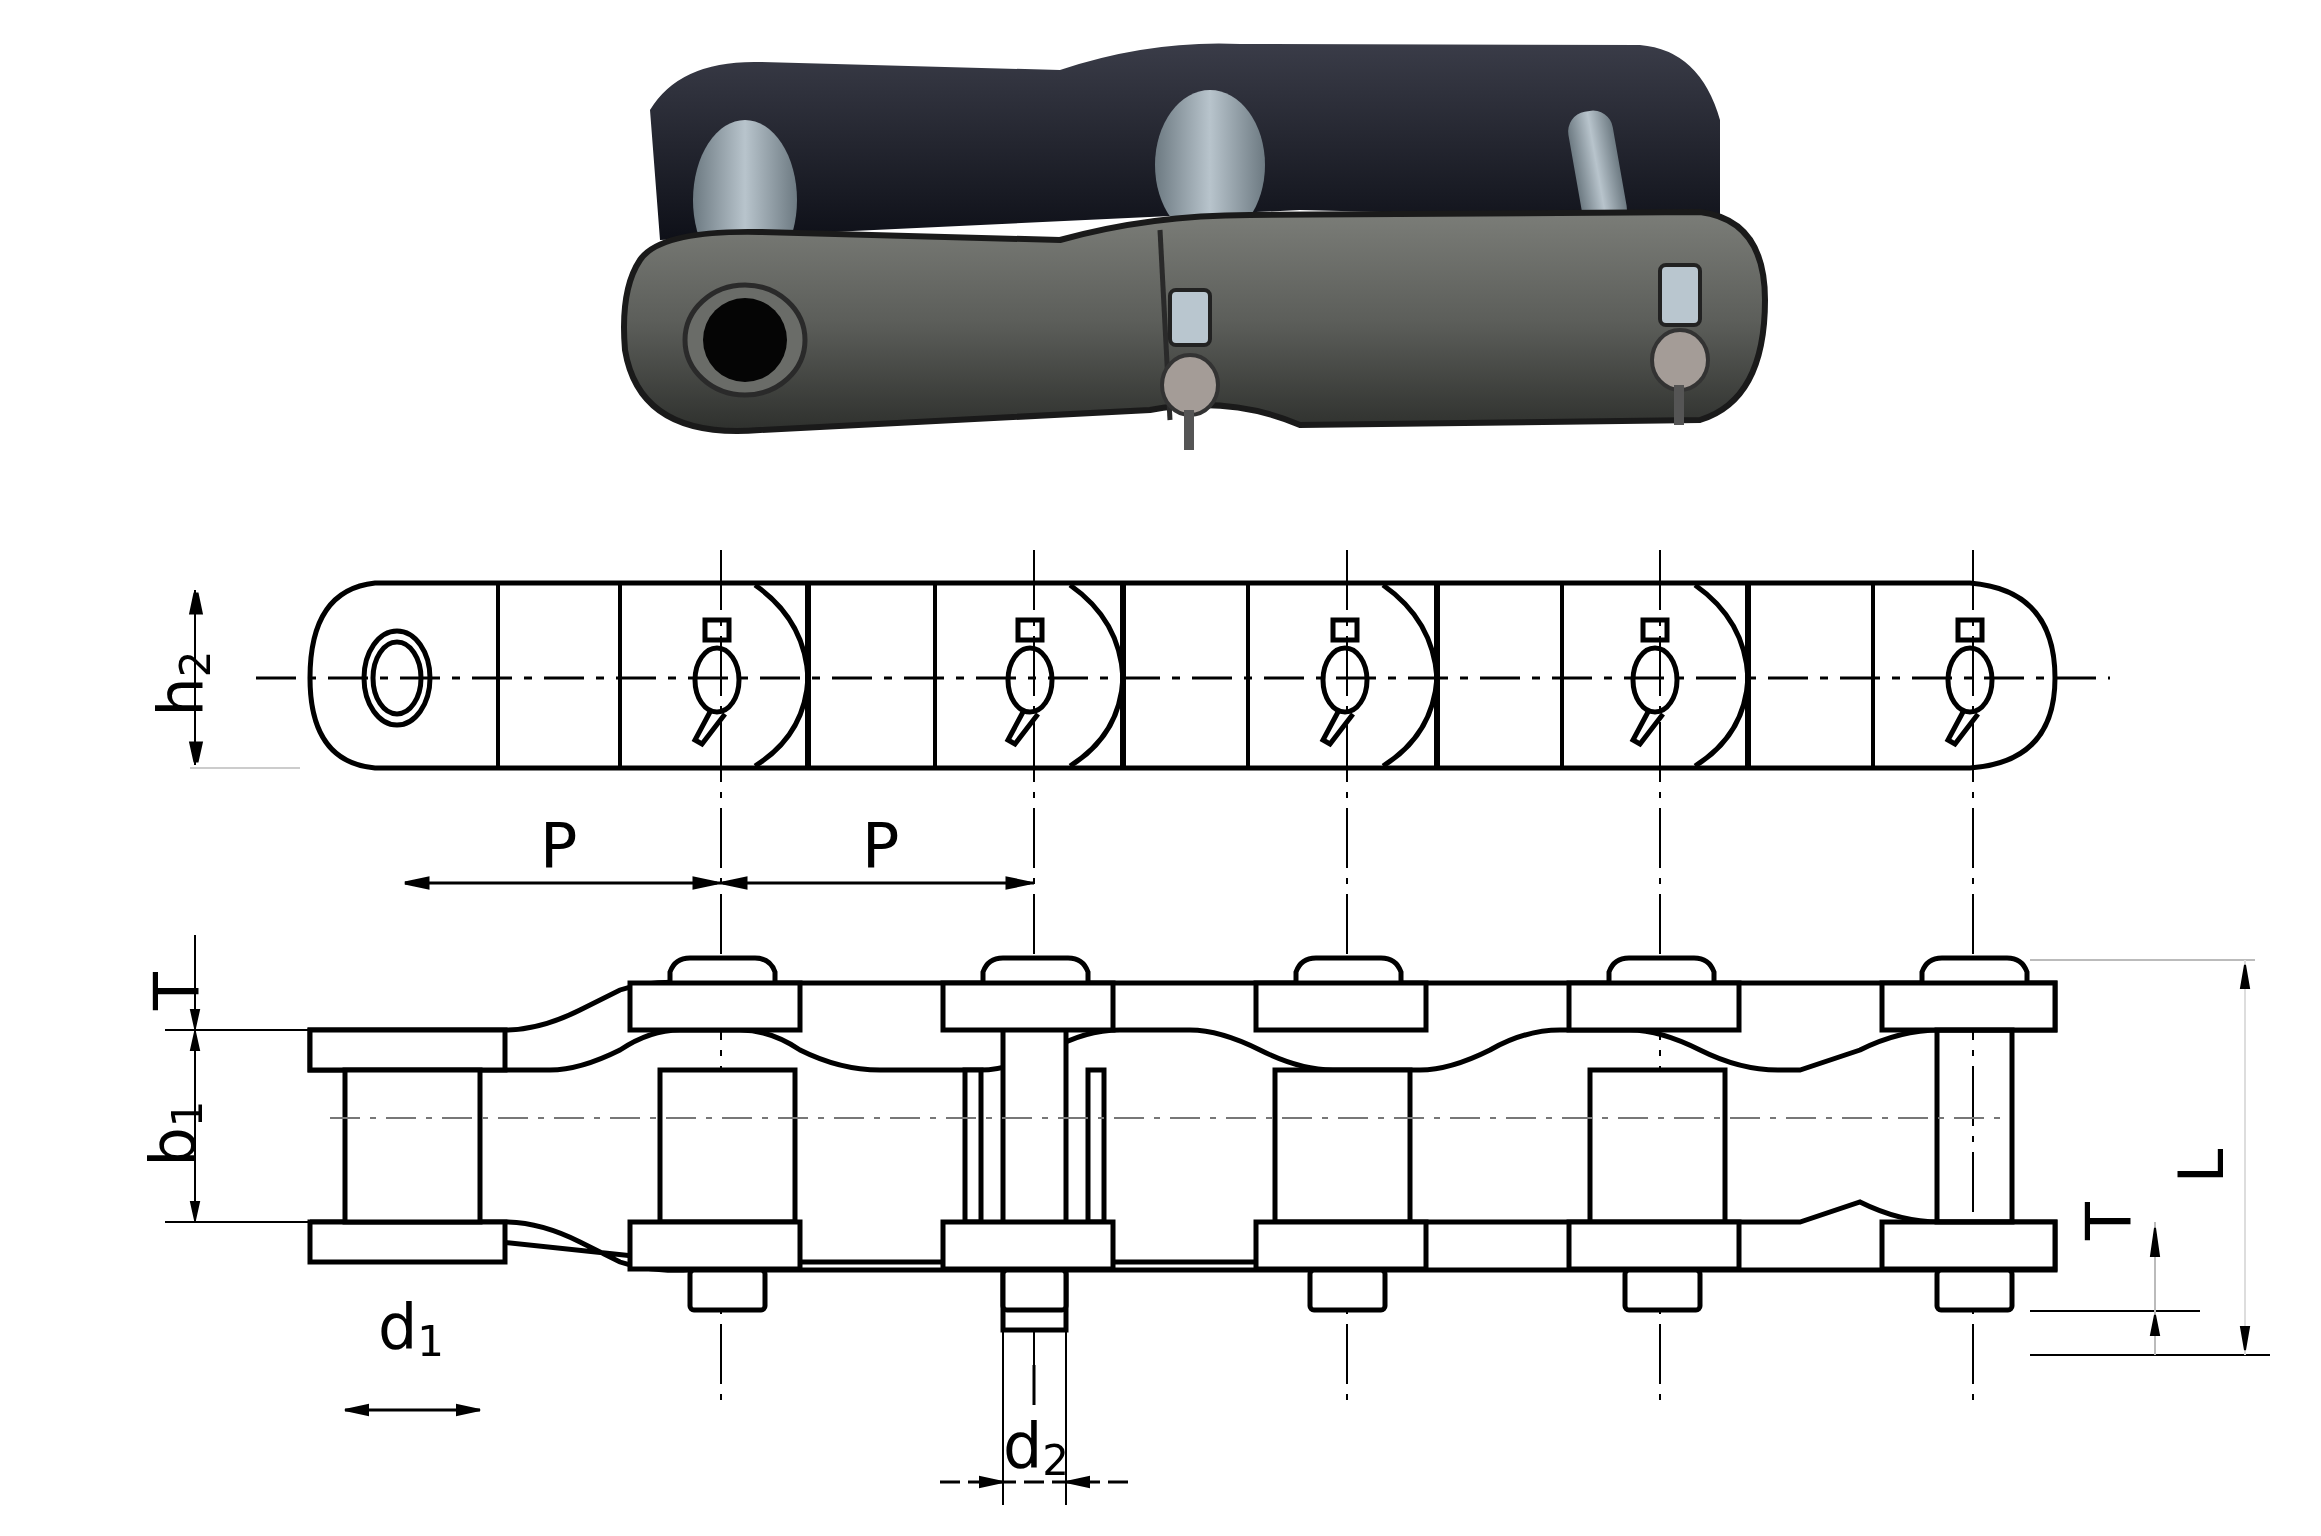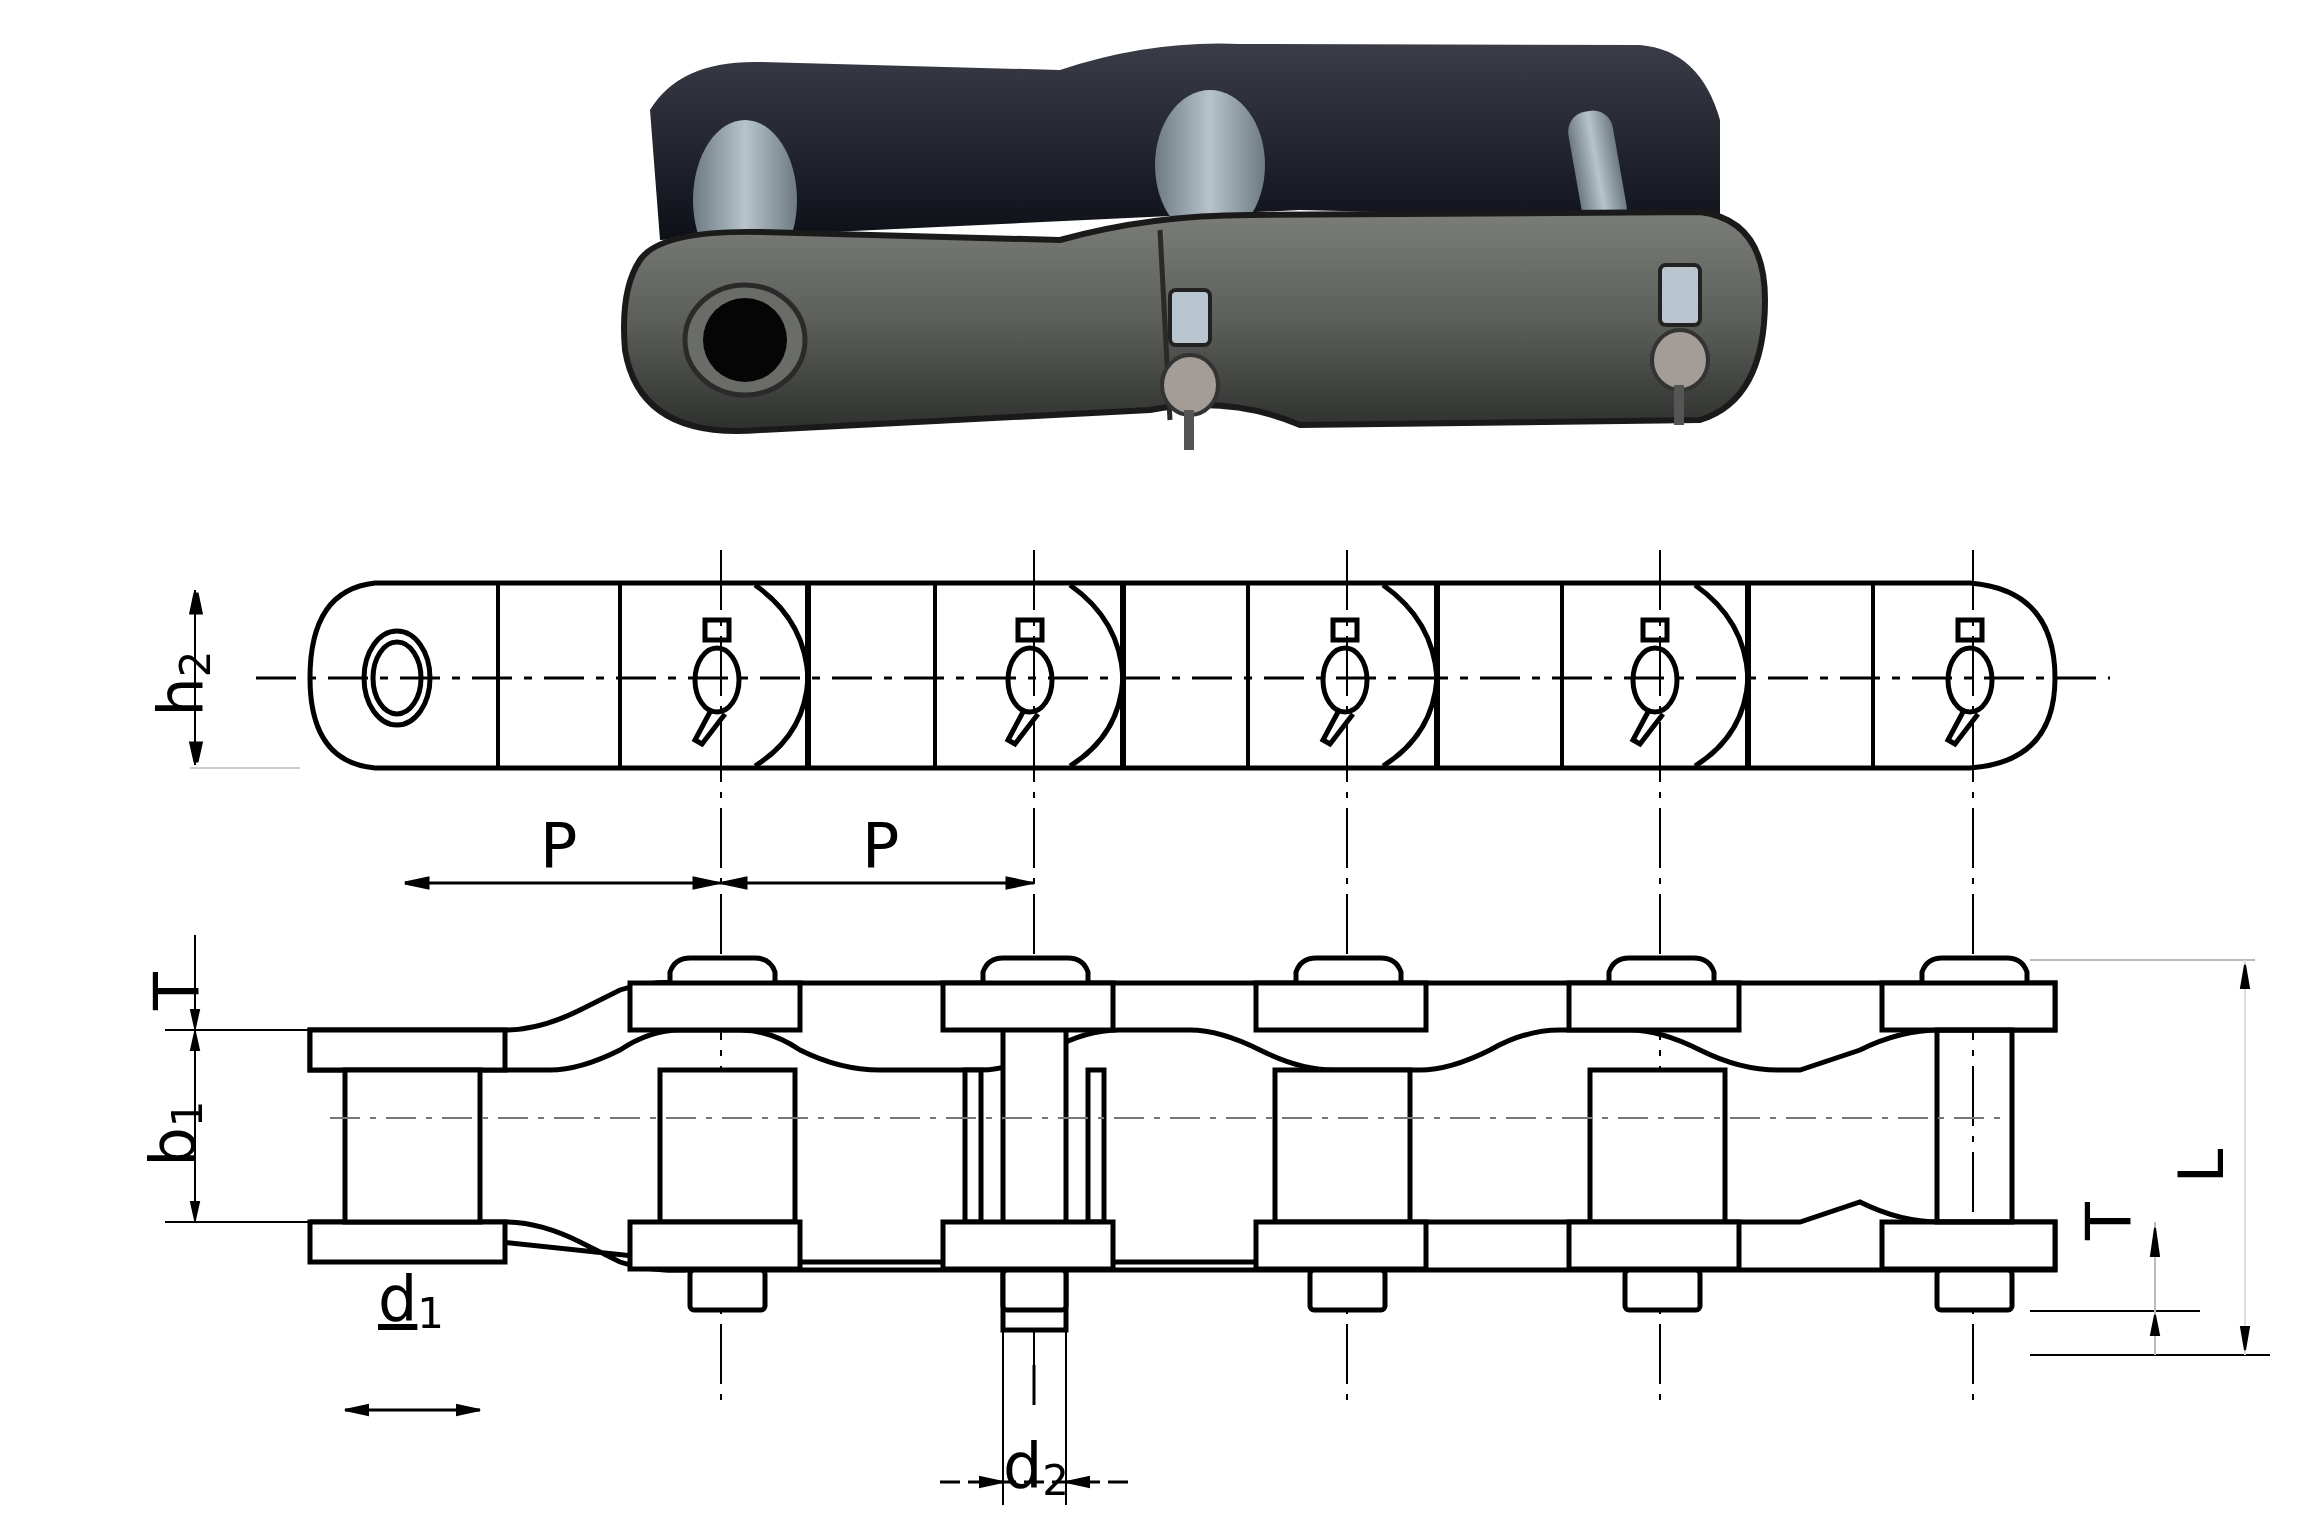--- a/index.html
+++ b/index.html
@@ -216,18 +216,18 @@
 </div>
 <div class="lbl rot" style="left:142px; top:1100px;">
   <span>b</span><span class="sub">1</span>
 </div>
 <div class="lbl rot" style="left:2090px; top:1190px;">
   <span>T</span>
 </div>
 <div class="lbl rot" style="left:2185px; top:1135px;">
   <span>L</span>
 </div>
-<div class="lbl" style="left:378px; top:1268px;text-decoration:underline;">
+<div class="lbl" style="left:378px; top:1296px;">
   <span>d</span><span class="sub">1</span>
 </div>
-<div class="lbl" style="left:1003px; top:1415px;margin-top:20px;">
+<div class="lbl" style="left:1003px; top:1415px;">
   <span>d</span><span class="sub">2</span>
 </div>
 
 </body></html>

